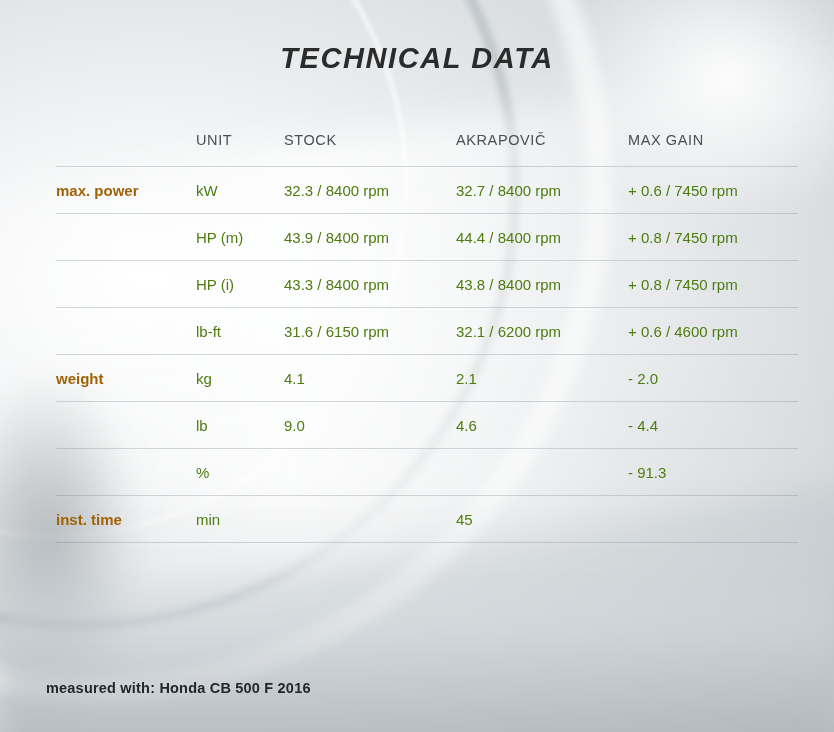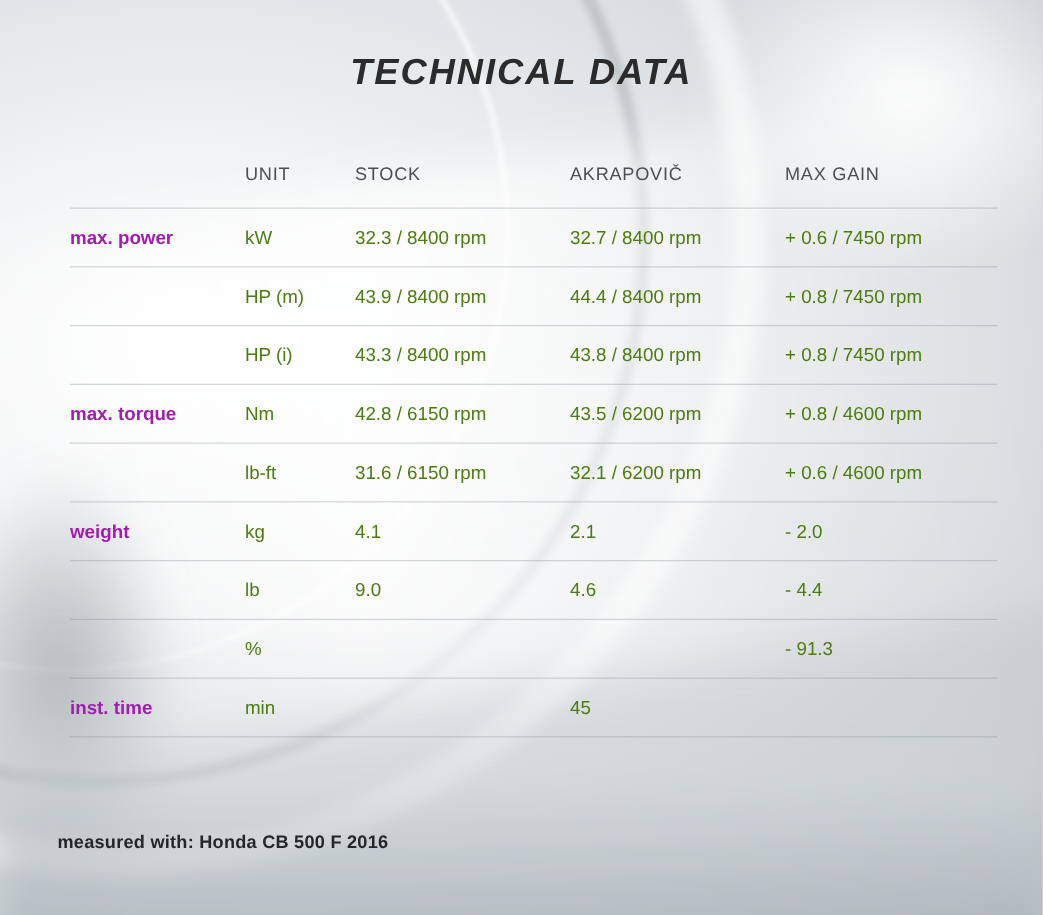--- a/index.html
+++ b/index.html
@@ -125,30 +125,30 @@
   table.tech td {
     font-size: 15px;
     color: #4d7c0f;
     padding: 15px 0 14px 0;
     border-top: 1px solid rgba(120,130,138,0.30);
     vertical-align: middle;
     white-space: nowrap;
   }
   table.tech tr.row td.label {
     font-weight: 700;
-    color: #a21caf;
+    color: #a16207;
   }
   table.tech tr:last-child td {
     border-bottom: 1px solid rgba(120,130,138,0.30);
   }
 
   #footnote {
     position: absolute;
     left: 46px;
-    top: 666px;
+    top: 680px;
     font-size: 14.5px;
     color: #23272a;
     font-weight: 600;
     letter-spacing: 0.2px;
   }
 </style>
 </head>
 <body>
 
 <div id="bg">
@@ -198,27 +198,20 @@
         <td>+ 0.8 / 7450 rpm</td>
       </tr>
       <tr class="row">
         <td class="label"></td>
         <td>HP (i)</td>
         <td>43.3 / 8400 rpm</td>
         <td>43.8 / 8400 rpm</td>
         <td>+ 0.8 / 7450 rpm</td>
       </tr>
       <tr class="row">
-        <td class="label">max. torque</td>
-        <td>Nm</td>
-        <td>42.8 / 6150 rpm</td>
-        <td>43.5 / 6200 rpm</td>
-        <td>+ 0.8 / 4600 rpm</td>
-      </tr>
-      <tr class="row">
         <td class="label"></td>
         <td>lb-ft</td>
         <td>31.6 / 6150 rpm</td>
         <td>32.1 / 6200 rpm</td>
         <td>+ 0.6 / 4600 rpm</td>
       </tr>
       <tr class="row">
         <td class="label">weight</td>
         <td>kg</td>
         <td>4.1</td>

